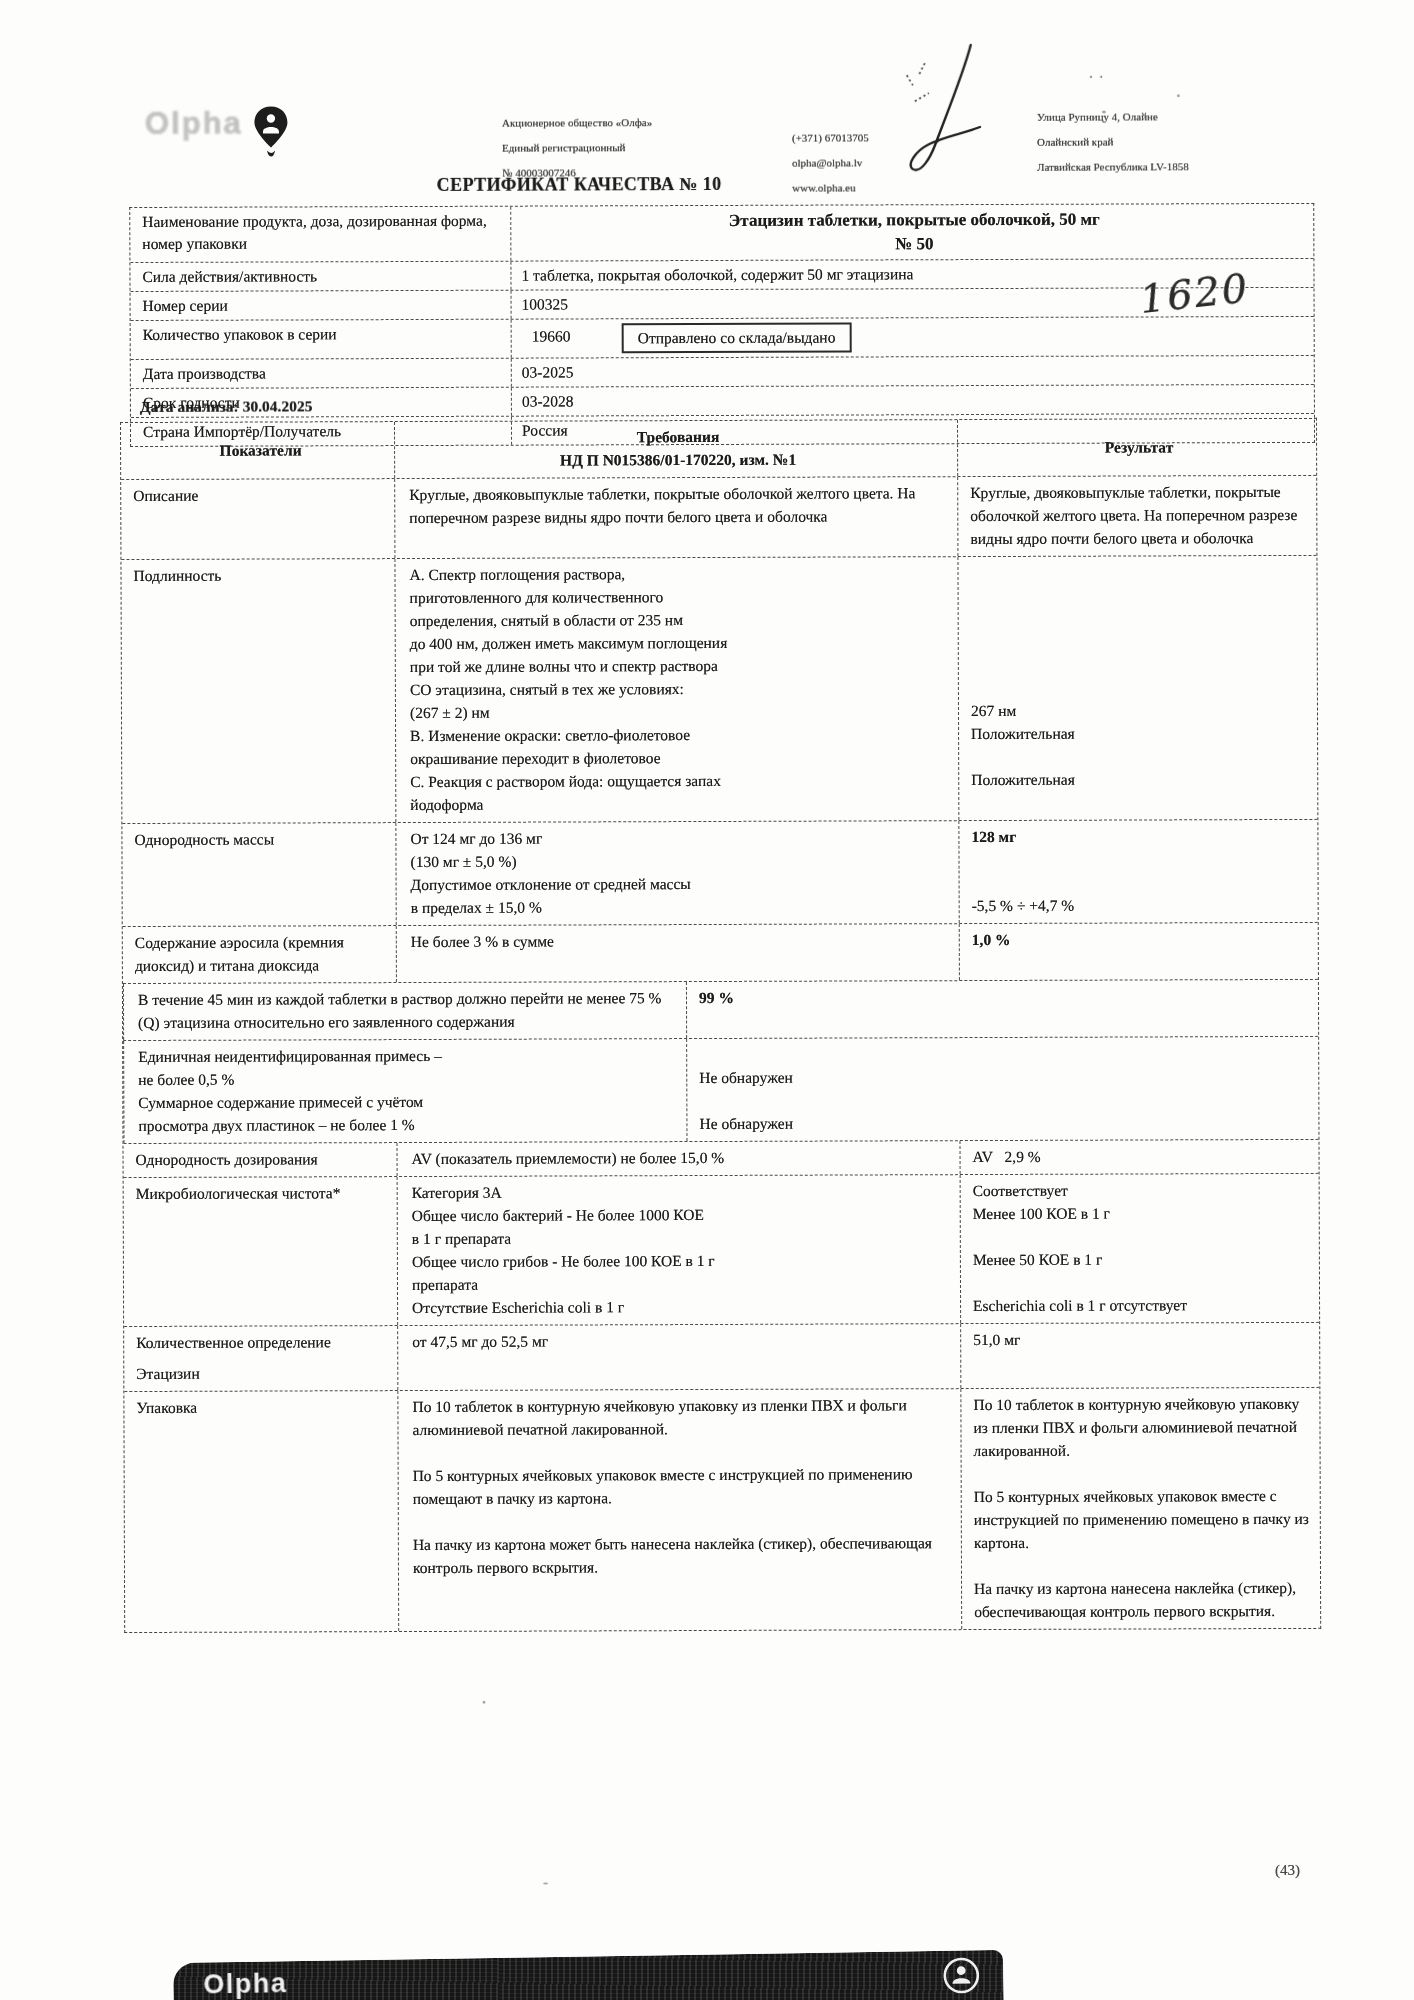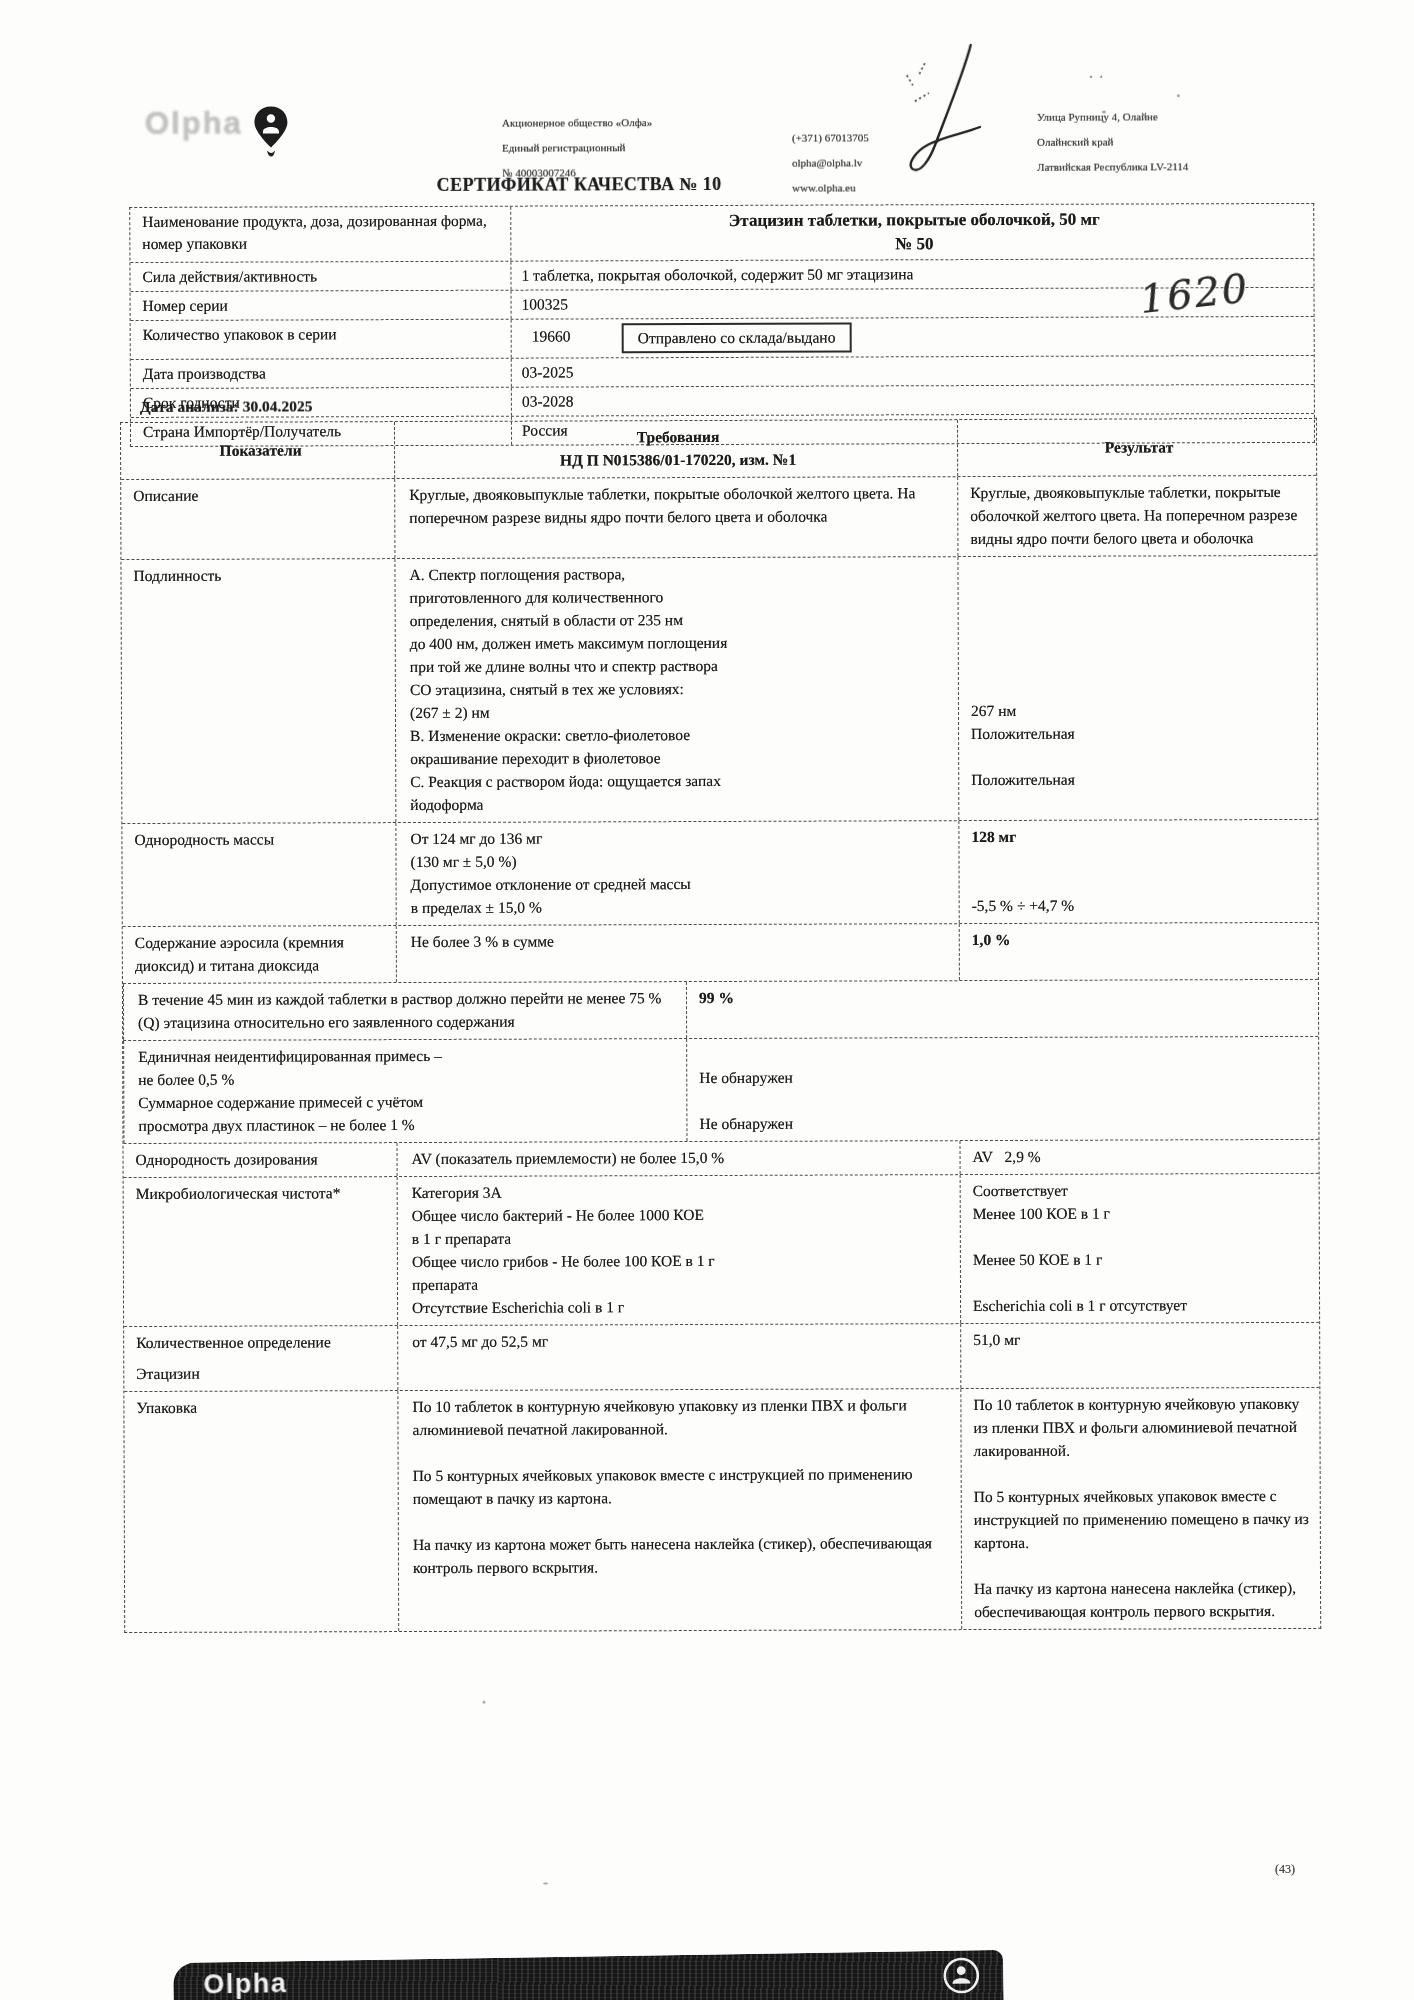--- a/index.html
+++ b/index.html
@@ -49,21 +49,21 @@
   .t2{position:absolute;left:122px;top:420px;width:1195px;border:1.5px dashed #454545;font-size:15.5px;}
   .t2-row{display:flex;border-top:1.5px dashed #4a4a4a;}
   .t2-row:first-child{border-top:none;}
   .t2 .c1{width:273px;padding:4px 6px 6px 12px;line-height:23px;box-sizing:border-box;}
   .t2 .c2{width:563px;border-left:1.5px dashed #4a4a4a;padding:4px 10px 6px 14px;line-height:23px;box-sizing:border-box;}
   .t2 .c3{flex:1;border-left:1.5px dashed #4a4a4a;padding:4px 8px 6px 12px;line-height:23px;box-sizing:border-box;}
   .t2 .hc{display:flex;align-items:center;justify-content:center;text-align:center;font-weight:bold;}
   .para{margin-bottom:23px;}
   .para:last-child{margin-bottom:0;}
 
-  .page-note{position:absolute;left:1272px;top:1864px;font-size:12px;color:#454545;filter:blur(.35px);}
+  .page-note{position:absolute;left:1272px;top:1864px;font-size:15px;color:#454545;filter:blur(.35px);}
 
   
   .footer-band{
     position:absolute;left:170px;top:1956px;width:830px;height:62px;
     background:#161616;
     background-image:repeating-linear-gradient(93deg,rgba(255,255,255,.10) 0 2px,rgba(0,0,0,0) 2px 6px),
                      repeating-linear-gradient(1deg,rgba(255,255,255,.05) 0 1px,rgba(0,0,0,0) 1px 4px);
     border-radius:22px 10px 10px 22px;transform:rotate(-.7deg);
   }
   .footer-brand{position:absolute;left:30px;top:7px;font-family:"Liberation Sans",sans-serif;
@@ -99,21 +99,21 @@
 
   <div class="hdr-col hdr-contact">
     <div>(+371) 67013705</div>
     <div>olpha@olpha.lv</div>
     <div>www.olpha.eu</div>
   </div>
 
   <div class="hdr-col hdr-address">
     <div>Улица Рупницу 4, Олайне</div>
     <div>Олайнский край</div>
-    <div>Латвийская Республика LV-2114</div>
+    <div>Латвийская Республика LV-1858</div>
   </div>
 
   <div class="signature">
     <svg width="120" height="150" viewBox="0 0 120 150">
       <path d="M86 4 C80 28 66 62 50 104 C45 117 36 132 28 128 C21 124 30 110 44 103 C60 95 80 92 95 86" fill="none" stroke="#222" stroke-width="2.4" stroke-linecap="round"></path>
       <path d="M30 60 l14 -8 M22 34 l6 10 M40 22 l-6 12" fill="none" stroke="#333" stroke-width="1.6" stroke-dasharray="2 3"></path>
       <circle cx="52" cy="100" r="1.6" fill="#222"></circle>
     </svg>
   </div>
   <div class="sig-dots">··</div>

